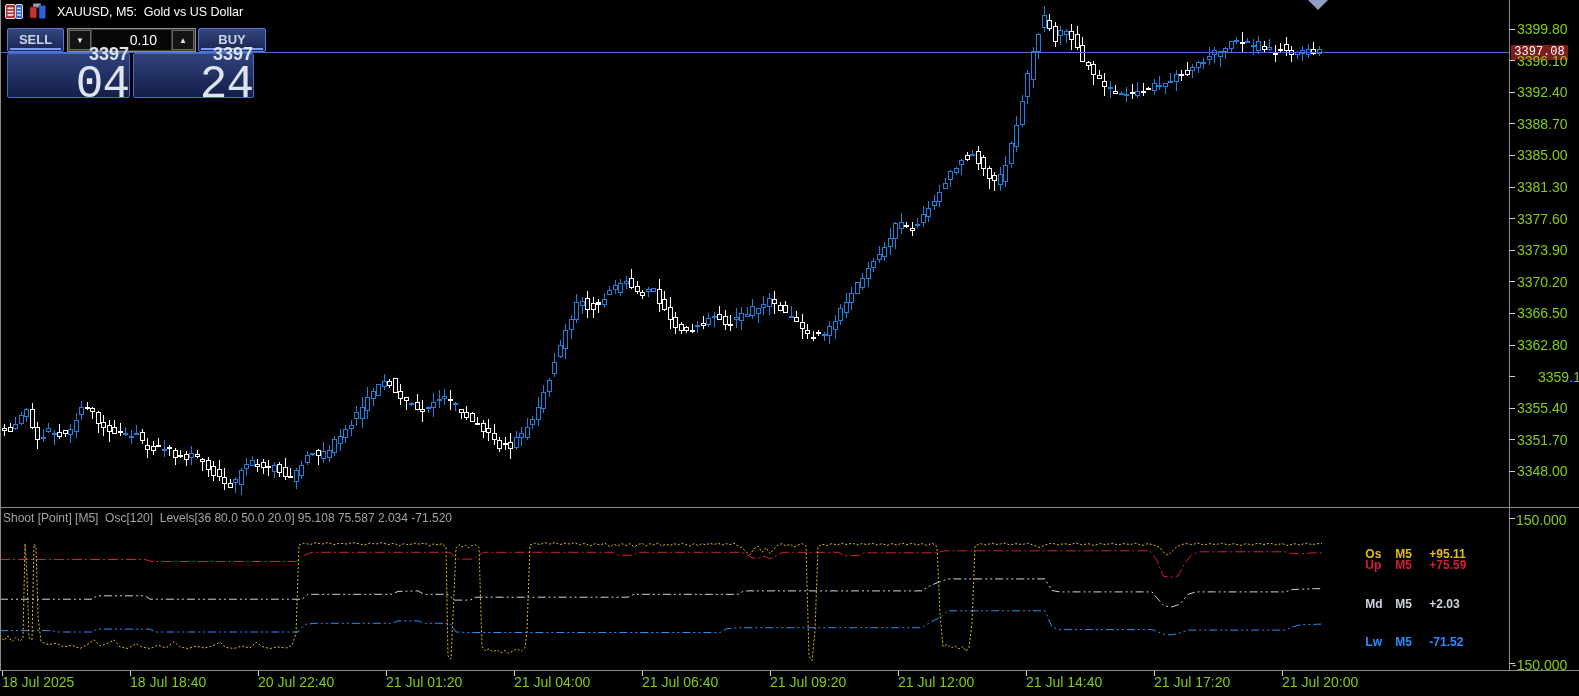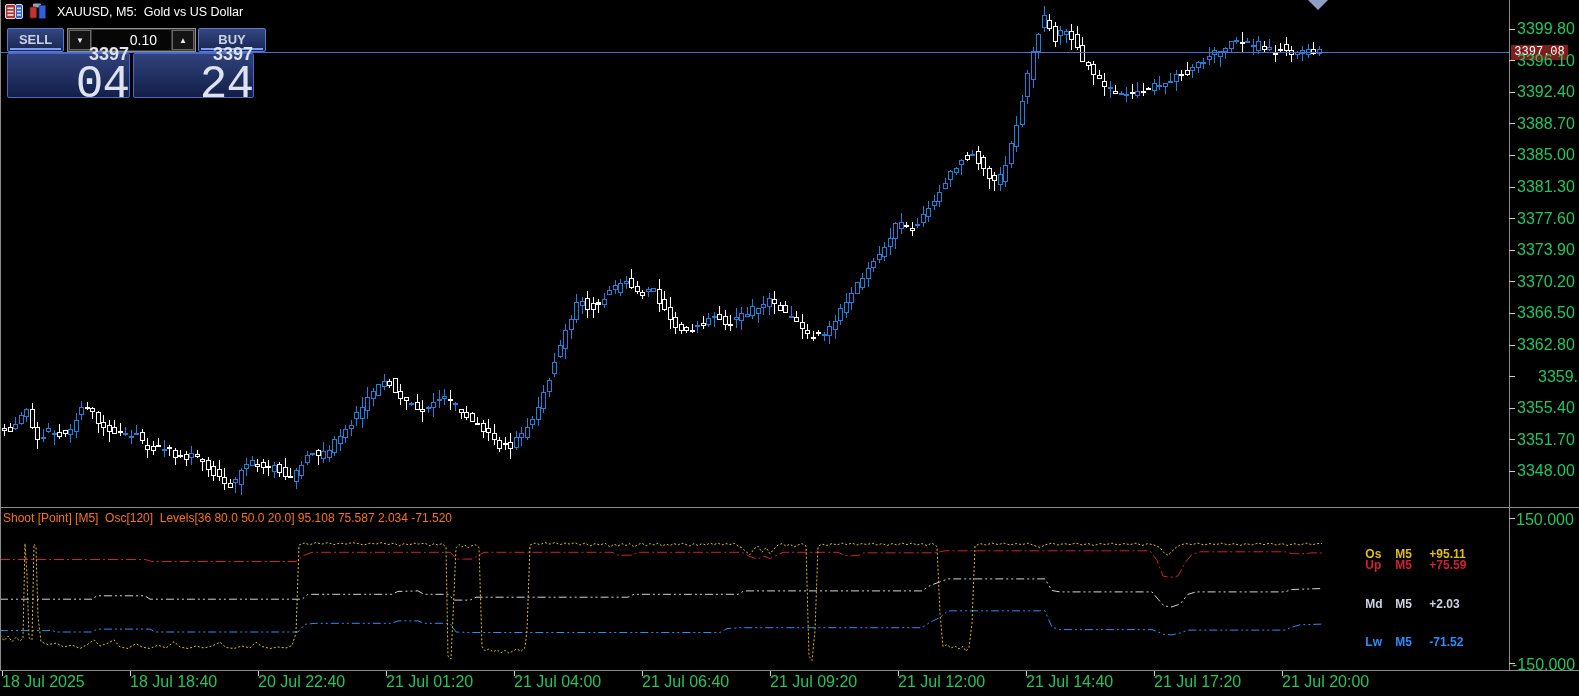--- a/index.html
+++ b/index.html
@@ -2,21 +2,21 @@
 <html><head>
 <meta charset="utf-8">
 <style>
   html,body{margin:0;padding:0;background:#101010;}
   #screen{position:relative;width:1579px;height:696px;background:#000;overflow:hidden;
           font-family:"Liberation Sans",sans-serif;-webkit-font-smoothing:none;}
   
   .hline{position:absolute;left:0;width:1579px;height:1px;background:#8a8a8a;}
   .vline{position:absolute;width:1px;background:#8a8a8a;}
   
-  .p-label,.t-label,.i-label{position:absolute;color:#22c55e;font-size:16px;white-space:pre;line-height:14px;}
+  .p-label,.t-label,.i-label{position:absolute;color:#84cc16;font-size:14px;white-space:pre;line-height:14px;}
   .p-tick{position:absolute;left:1509px;width:6px;height:1px;background:#cfcfcf;}
   .t-tick{position:absolute;top:671px;width:1px;height:5px;background:#cfcfcf;}
   .i-tick{position:absolute;left:1509px;width:6px;height:1px;background:#cfcfcf;}
   
   #bid-tag{position:absolute;left:1511px;top:45px;width:57px;height:15px;color:#fff;
            font-size:12px;line-height:15px;text-align:center;}
   
   #shift-triangle{position:absolute;left:1308px;top:0;width:0;height:0;
     border-left:10px solid transparent;border-right:10px solid transparent;border-top:10px solid #8da0c4;}
   
@@ -30,21 +30,21 @@
     background:#3b3b3b;border:1px solid #8f8f8f;display:flex;align-items:stretch;}
   .step-btn{width:22px;margin:1px;background:#141414;border:1px solid #666;box-sizing:border-box;
     color:#e8e8e8;font-size:8px;line-height:20px;text-align:center;}
   #volume-box{flex:1;background:#060606;margin:1px 0;color:#fff;font-size:14px;line-height:20px;
     text-align:right;padding-right:14px;}
   .price-box{position:absolute;top:53px;height:45px;box-sizing:border-box;border:1px solid #4a68c8;border-radius:2px;
     background:linear-gradient(#31427c,#131f48);color:#dde3ef;display:flex;align-items:flex-end;justify-content:center;flex-direction:column;}
   .pb-small{font-size:18px;font-weight:bold;line-height:1;padding-bottom:5px;}
   .pb-big{font-size:46px;line-height:0.78;font-weight:400;letter-spacing:-1px;padding-bottom:2px;font-family:Liberation Mono, monospace;}
   
-  #ind-header{position:absolute;left:3px;top:511px;color:#f97316;font-size:12px;white-space:pre;}
+  #ind-header{position:absolute;left:3px;top:511px;color:#a3a3a3;font-size:12px;white-space:pre;}
   .leg{position:absolute;left:1352px;font-size:12px;font-weight:bold;white-space:pre;line-height:12px;}
   .leg span{display:inline-block;}
   .leg .n{width:30px;} .leg .tf{width:34px;}
   #plot{position:absolute;left:0;top:0;}
 </style>
 </head>
 <body>
 
 <div id="screen">
 

